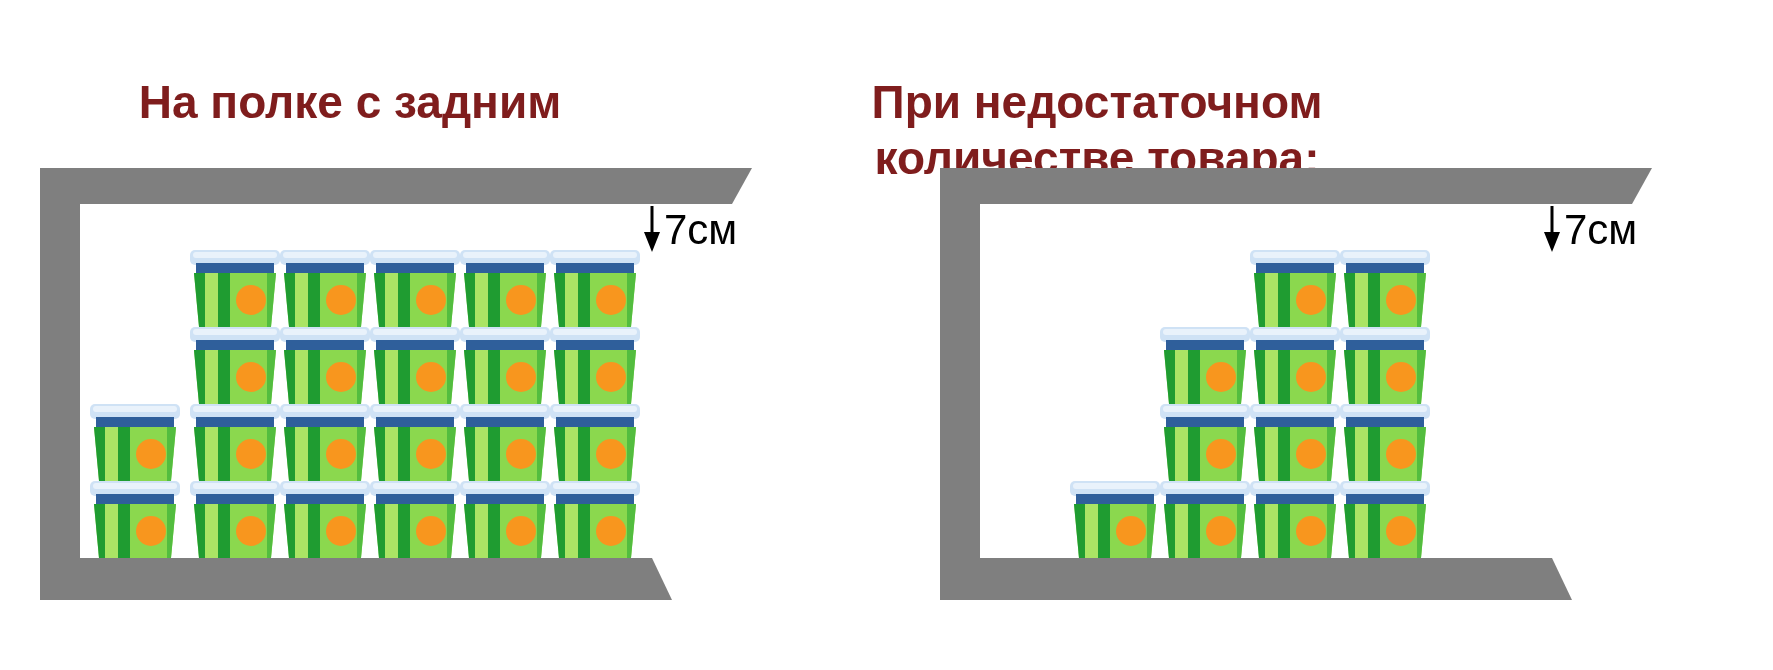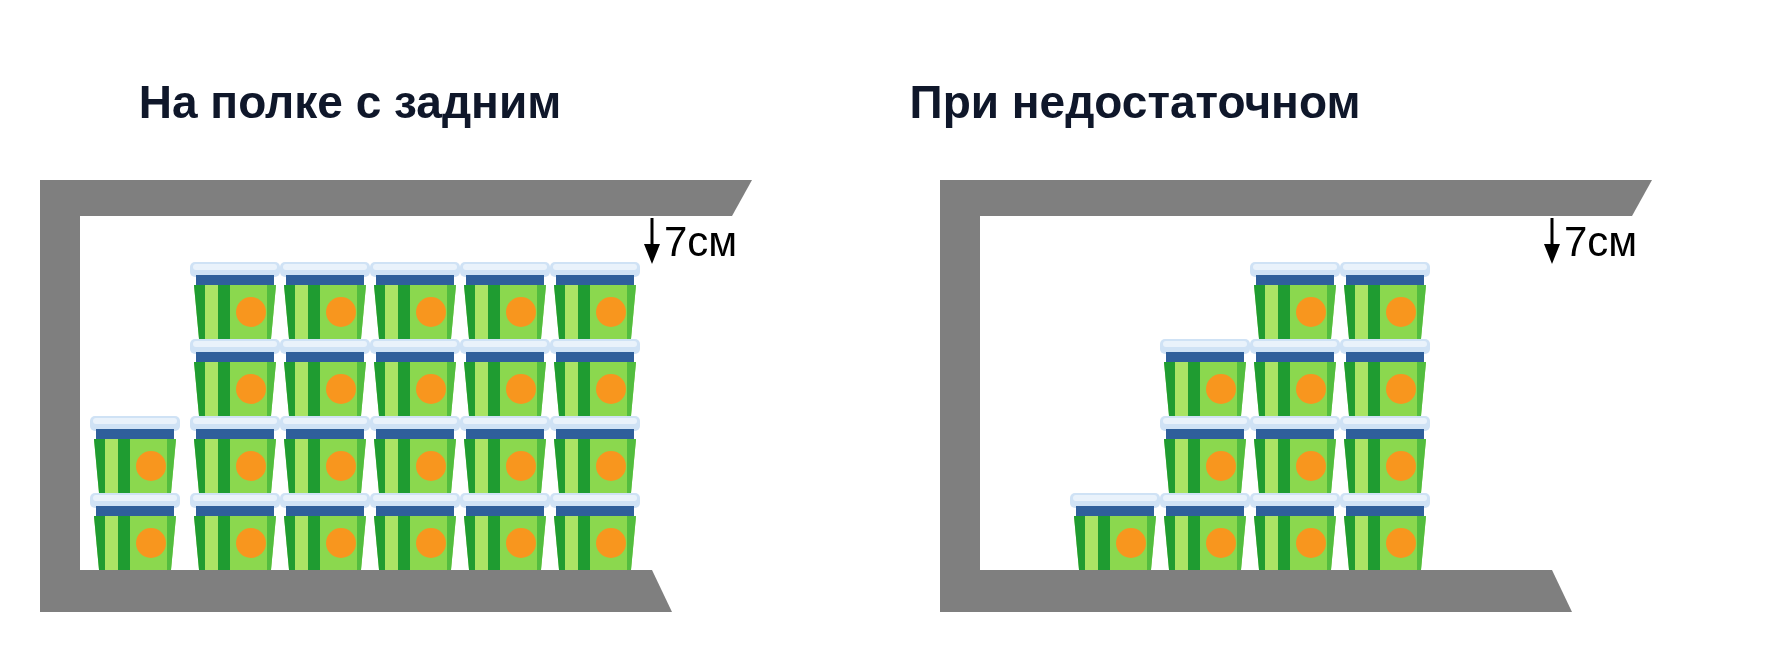--- a/index.html
+++ b/index.html
@@ -15,47 +15,48 @@
     background: #ffffff;
     overflow: hidden;
   }
   .panel-title {
     position: absolute;
     top: 36px;
     width: 620px;
     text-align: center;
     font-size: 46px;
     line-height: 1.22;
-    color: #0f172a;
+    color: #7f1d1d;
     white-space: nowrap;
   }
   .panel-title.left  { left: 40px; }
-  .panel-title.right { left: 825px; }
+  .panel-title.right { left: 787px; }
   .diagram {
     position: absolute;
-    top: 172px;
+    top: 160px;
     width: 740px;
     height: 460px;
     text-align: right;
   }
   .diagram.left  { left: 40px; }
   .diagram.right { left: 940px; }
   svg { display: block; }
 </style>
 </head>
 <body>
 
 <div class="canvas">
 
   <h2 class="panel-title left">
     <span>На полке с задним</span><br>
   </h2>
 
   <h2 class="panel-title right">
     <span>При недостаточном</span><br>
+    <span>количестве товара:</span>
   </h2>
 
   <div class="diagram left">
     <svg id="diagram-0" width="740" height="460" viewBox="0 0 740 460">
         <defs>
           <clipPath id="bodyclip0">
             <polygon points="4,23 86,23 81,77 9,77"></polygon>
           </clipPath>
           <g id="tub0">
             <rect x="0" y="0" width="90" height="15" rx="5" fill="#cfe2f5"></rect>

